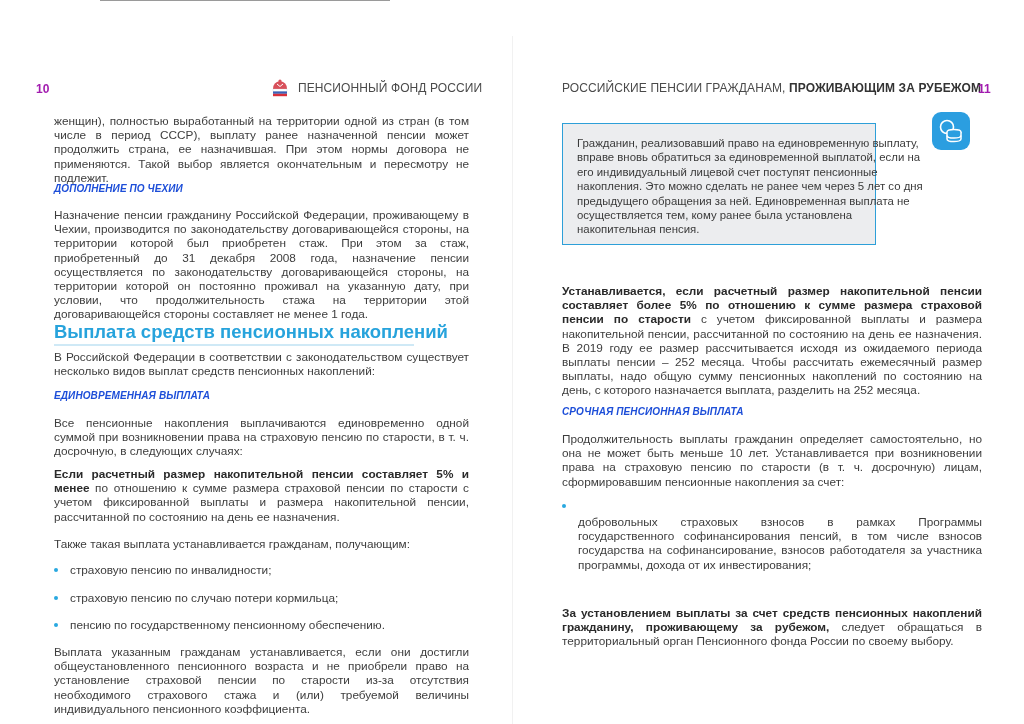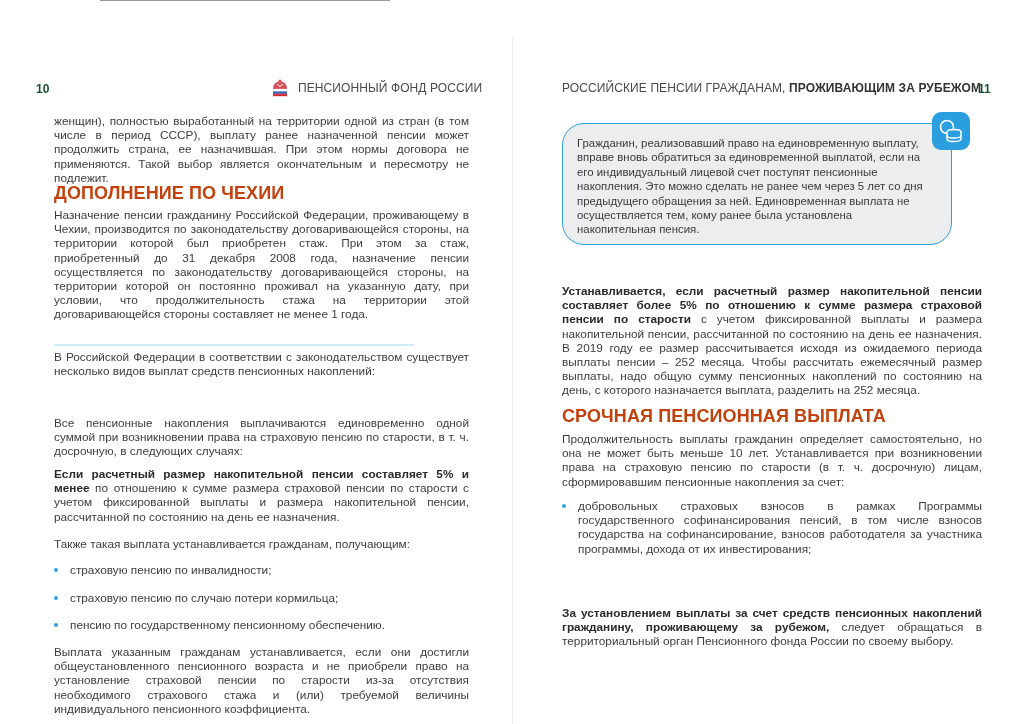--- a/index.html
+++ b/index.html
@@ -9,44 +9,44 @@
     font-family: "Liberation Sans", sans-serif;
     color: #3a3a3a;
     position: relative;
   }
   .topline { position: absolute; left: 100px; top: 0; width: 290px; height: 1px; background: #9a9a9a; }
   .spine { position: absolute; left: 512px; top: 36px; width: 1px; height: 688px; background: #f1f1f1; }
   .page { position: absolute; top: 0; height: 724px; }
   .page-left { left: 0; width: 512px; }
   .page-right { left: 512px; width: 512px; }
 
-  .pg-num { position: absolute; top: 82px; font-size: 12px; font-weight: bold; color: #14532d; }
+  .pg-num { position: absolute; top: 82px; font-size: 12px; font-weight: bold; color: #a21caf; }
   .pg-num.left { left: 36px; }
   .pg-num.right { left: 466px; }
 
   .run-head { position: absolute; top: 81px; font-size: 12px; color: #4a4a4a; letter-spacing: 0.1px; white-space: nowrap; }
   .run-head.left { left: 298px; }
   .run-head.right { left: 50px; }
   .run-head b { color: #333; }
 
   .logo { position: absolute; left: 270px; top: 78px; width: 20px; height: 20px; }
 
   .txt { position: absolute; font-size: 11.8px; line-height: 14.2px; color: #3d3d3d; text-align: justify; }
   .txt b { color: #2a2a2a; }
-  .h3 { position: absolute; font-size: 18px; font-weight: bold; color: #c2410c; letter-spacing: 0.1px; white-space: nowrap; }
+  .h3 { position: absolute; font-size: 10px; font-weight: bold; color: #1d4ed8; letter-spacing: 0.1px; white-space: nowrap; font-style: italic; }
   .h2 { position: absolute; font-size: 18.5px; font-weight: bold; color: #27a3dc; white-space: nowrap; }
   .h2-line { position: absolute; height: 2px; background: #cfe9f6; }
 
   .bullet-row { position: absolute; font-size: 11.8px; line-height: 14.2px; color: #3d3d3d; text-align: justify; }
   .bullet-row .dot { position: absolute; left: 0; top: 5px; width: 4px; height: 4px; border-radius: 50%; background: #29a8e0; }
   .bullet-row .btext { display: block; }
 
   .callout {
-    position: absolute; left: 50px; top: 123px; width: 390px; height: 122px;
-    border: 1.5px solid #2d9fd8; border-radius: 22px;
+    position: absolute; left: 50px; top: 123px; width: 314px; height: 122px;
+    border: 1.5px solid #2d9fd8; border-radius: 0;
     background: #ecedef;
     box-sizing: border-box;
   }
   .callout .ctext { position: absolute; left: 14px; top: 12px; width: 350px; font-size: 11.4px; line-height: 14.4px; color: #3a3a3a; }
   .coin-badge {
     position: absolute; left: 420px; top: 112px; width: 38px; height: 38px;
     background: #2b9ee0; border-radius: 9px;
     display: flex; align-items: center; justify-content: center;
   }
 </style>
@@ -67,23 +67,25 @@
     <rect x="3" y="15.8" width="14" height="2.4" fill="#d8303a"></rect>
     <path d="M7 6 L10 8.5 L13 6" stroke="#fff" stroke-width="1" fill="none"></path>
   </svg>
   <div class="run-head left">ПЕНСИОННЫЙ ФОНД РОССИИ</div>
 
   <div class="txt" style="left:54px; top:114px; width:415px;">женщин), полностью выработанный на территории одной из стран (в том числе в период СССР), выплату ранее назначенной пенсии может продолжить страна, ее назначившая. При этом нормы договора не применяются. Такой выбор является окончательным и пересмотру не подлежит.</div>
 
   <div class="h3" style="left:54px; top:183px;">ДОПОЛНЕНИЕ ПО ЧЕХИИ</div>
   <div class="txt" style="left:54px; top:208px; width:415px;">Назначение пенсии гражданину Российской Федерации, проживающему в Чехии, производится по законодательству договаривающейся стороны, на территории которой был приобретен стаж. При этом за стаж, приобретенный до 31 декабря 2008 года, назначение пенсии осуществляется по законодательству договаривающейся стороны, на территории которой он постоянно проживал на указанную дату, при условии, что продолжительность стажа на территории этой договаривающейся стороны составляет не менее 1 года.</div>
 
+  <div class="h2" style="left:54px; top:321px;">Выплата средств пенсионных накоплений</div>
   <div class="h2-line" style="left:54px; top:344px; width:360px;"></div>
   <div class="txt" style="left:54px; top:350px; width:415px;">В Российской Федерации в соответствии с законодательством существует несколько видов выплат средств пенсионных накоплений:</div>
 
+  <div class="h3" style="left:54px; top:390px;">ЕДИНОВРЕМЕННАЯ ВЫПЛАТА</div>
   <div class="txt" style="left:54px; top:416px; width:415px;">Все пенсионные накопления выплачиваются единовременно одной суммой при возникновении права на страховую пенсию по старости, в т. ч. досрочную, в следующих случаях:</div>
 
   <div class="txt" style="left:54px; top:467px; width:415px;"><b>Если расчетный размер накопительной пенсии составляет 5% и менее</b><span> по отношению к сумме размера страховой пенсии по старости с учетом фиксированной выплаты и размера накопительной пенсии, рассчитанной по состоянию на день ее назначения.</span></div>
 
   <div class="txt" style="left:54px; top:537px; width:415px;">Также такая выплата устанавливается гражданам, получающим:</div>
 
   <div class="bullet-row" style="left:54px; top:563px; width:415px;">
     <span class="dot"></span>
     <span class="btext" style="padding-left:16px;">страховую пенсию по инвалидности;</span>
   </div>
@@ -115,17 +117,17 @@
     </svg>
   </div>
 
   <div class="txt" style="left:50px; top:284px; width:420px;"><b>Устанавливается, если расчетный размер накопительной пенсии составляет более 5% по отношению к сумме размера страховой пенсии по старости</b><span> с учетом фиксированной выплаты и размера накопительной пенсии, рассчитанной по состоянию на день ее назначения. В 2019 году ее размер рассчитывается исходя из ожидаемого периода выплаты пенсии – 252 месяца. Чтобы рассчитать ежемесячный размер выплаты, надо общую сумму пенсионных накоплений по состоянию на день, с которого назначается выплата, разделить на 252 месяца.</span></div>
 
   <div class="h3" style="left:50px; top:406px;">СРОЧНАЯ ПЕНСИОННАЯ ВЫПЛАТА</div>
   <div class="txt" style="left:50px; top:432px; width:420px;">Продолжительность выплаты гражданин определяет самостоятельно, но она не может быть меньше 10 лет. Устанавливается при возникновении права на страховую пенсию по старости (в т. ч. досрочную) лицам, сформировавшим пенсионные накопления за счет:</div>
 
   <div class="bullet-row" style="left:50px; top:499px; width:420px;">
     <span class="dot"></span>
-    <span class="btext" style="padding-left:16px;">добровольных страховых взносов в рамках Программы государственного софинансирования пенсий, в том числе взносов государства на софинансирование, взносов работодателя за участника программы, дохода от их инвестирования;</span>
+    <span class="btext" style="padding-left:16px;margin-top:16px;">добровольных страховых взносов в рамках Программы государственного софинансирования пенсий, в том числе взносов государства на софинансирование, взносов работодателя за участника программы, дохода от их инвестирования;</span>
   </div>
 
   <div class="txt" style="left:50px; top:606px; width:420px;"><b>За установлением выплаты за счет средств пенсионных накоплений гражданину, проживающему за рубежом,</b><span> следует обращаться в территориальный орган Пенсионного фонда России по своему выбору.</span></div>
 </div>
 
 </body></html>

